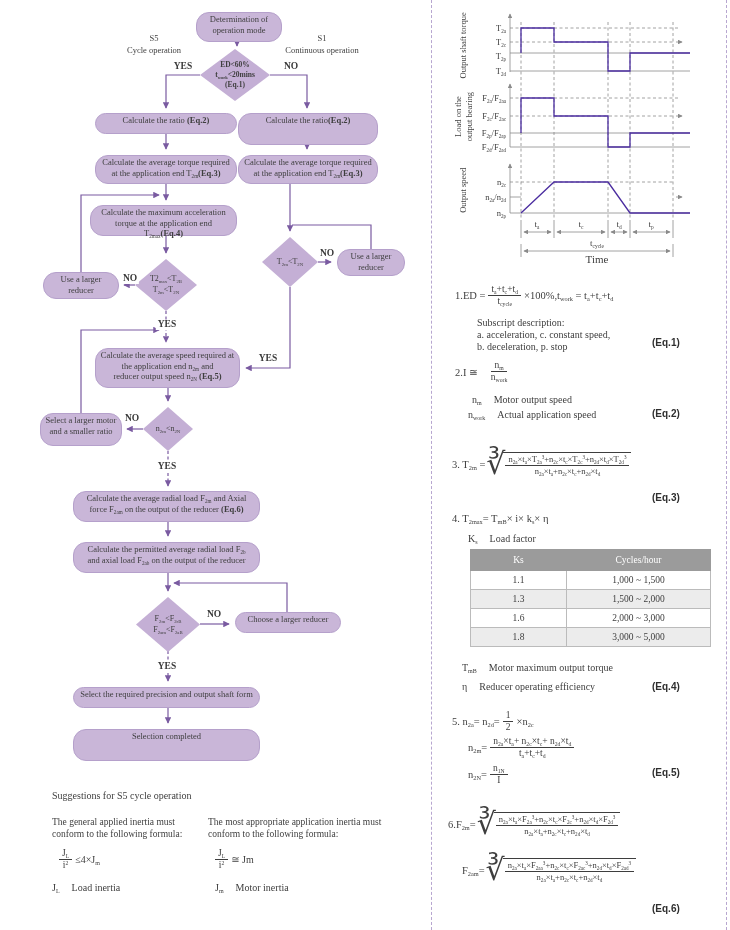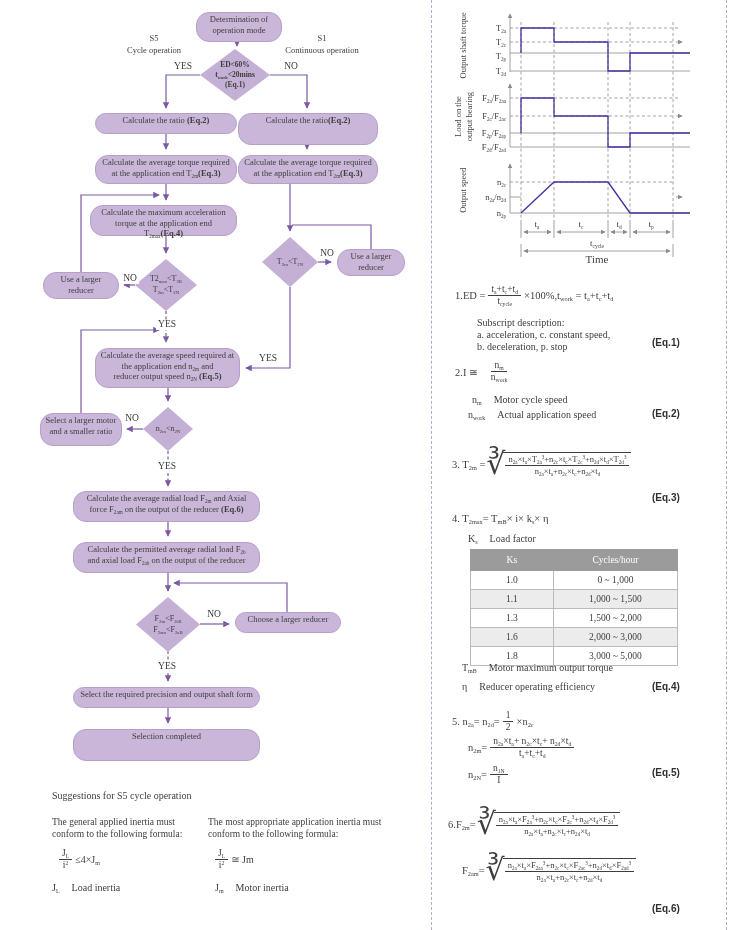--- a/index.html
+++ b/index.html
@@ -8,42 +8,42 @@
   svg{position:absolute;left:0;top:0}
   sub{font-size:0.6em;vertical-align:-0.35em;line-height:0}
   sup{font-size:0.6em;vertical-align:0.55em;line-height:0}
   
   .fbox{position:absolute;box-sizing:border-box;display:flex;align-items:flex-start;justify-content:center;
         text-align:center;background:#c9b6d8;border:1px solid #b5a0cb;border-radius:13px;
         font-size:8.5px;line-height:1.25;padding:1px 4px}
   .fdia{position:absolute;display:flex;align-items:center;justify-content:center;text-align:center;
         background:#c4afd5;clip-path:polygon(50% 0,100% 50%,50% 100%,0 50%);font-size:8px;line-height:1.35}
   .flbl{position:absolute;font-size:8.5px;text-align:center;line-height:1.2;white-space:nowrap;transform:translateX(-50%)}
-  .yn{position:absolute;font-weight:normal;font-size:9.5px;color:#3a3a3a;background:#fff;
+  .yn{position:absolute;font-weight:bold;font-size:9.5px;color:#3a3a3a;background:#fff;
       text-align:center;line-height:1;padding:0 2px;transform:translateX(-50%)}
   
   .rt{position:absolute;left:440px;top:0;width:290px;height:320px}
   .clabel{position:absolute;font-size:8.5px;white-space:nowrap;text-align:right;transform:translateY(-50%)}
   .vlabel{position:absolute;font-size:8.5px;text-align:center;transform:rotate(-90deg);line-height:1.25;white-space:pre-line}
   .tlabel{position:absolute;font-size:9px;transform:translate(-50%,-50%);background:#fff;padding:0 2px}
   
   .eqrow{position:absolute;display:flex;align-items:center;font-size:10.5px;white-space:nowrap}
   .frac{display:inline-flex;flex-direction:column;align-items:center;vertical-align:middle;
         margin:0 3px;font-size:9.5px;line-height:1.2;text-align:center}
   .frac>.num{padding:0 3px;border-bottom:1px solid #3e3e3e}
   .frac>.den{padding:0 3px}
   .cbrt{display:inline-flex;align-items:center;margin-left:1px}
   .cbrt>.rad{font-size:30px;line-height:0.8;font-weight:400;margin-right:-2px}
   .cbrt>.body{border-top:1px solid #3e3e3e;padding:1px 2px 0}
   .cbrt .frac{margin:0;font-size:8.5px}
   .eqtag{position:absolute;font-family:"Liberation Sans",sans-serif;font-weight:bold;font-size:10px;color:#2f2f2f}
   .note{position:absolute;display:flex;gap:12px;align-items:baseline;font-size:10px;white-space:nowrap}
   .subdesc{position:absolute;font-size:10px;line-height:1.25}
   
-  .ktable{position:absolute;left:470px;top:549px;width:208px;border-collapse:collapse;font-size:9.5px;text-align:center}
+  .ktable{position:absolute;left:470px;top:549px;width:241px;border-collapse:collapse;font-size:9.5px;text-align:center}
   .ktable th{background:#9b9b9b;color:#fff;font-weight:normal;border:1px solid #9b9b9b;height:18px}
   .ktable td{border:1px solid #bbb;height:16px}
   .ktable tbody tr:nth-child(even) td{background:#ececec}
   
   .sg-title{position:absolute;font-weight:normal;font-size:10px}
   .sg-p{position:absolute;font-size:9.5px;line-height:1.3}
   .divider{position:absolute;top:0;height:930px;width:0;border-left:1px dashed #b7a6d0}
 </style>
 </head>
 <body>
@@ -264,21 +264,21 @@
 
 <div class="eqrow" style="left:455px;top:360px">
   <span>2.I ≅</span>
   <span class="frac" style="margin-left:10px">
     <span class="num">n<sub>m</sub></span>
     <span class="den">n<sub>work</sub></span>
   </span>
 </div>
 <div class="note" style="left:472px;top:394px">
   <span>n<sub>m</sub></span>
-  <span>Motor cycle speed</span>
+  <span>Motor output speed</span>
 </div>
 <div class="note" style="left:468px;top:409px">
   <span>n<sub>work</sub></span>
   <span>Actual application speed</span>
 </div>
 <div class="eqtag" style="left:652px;top:408px">(Eq.2)</div>
 
 <div class="eqrow" style="left:452px;top:452px">
   <span>3. T<sub>2m</sub> =</span>
   <span class="cbrt">
@@ -300,24 +300,20 @@
 </div>
 
 <table class="ktable">
   <thead>
     <tr>
       <th style="width:40%">Ks</th>
       <th>Cycles/hour</th>
     </tr>
   </thead>
   <tbody>
-    <tr>
-          <td>1.0</td>
-          <td>0 ~ 1,000</td>
-        </tr>
     <tr>
           <td>1.1</td>
           <td>1,000 ~ 1,500</td>
         </tr>
     <tr>
           <td>1.3</td>
           <td>1,500 ~ 2,000</td>
         </tr>
     <tr>
           <td>1.6</td>

